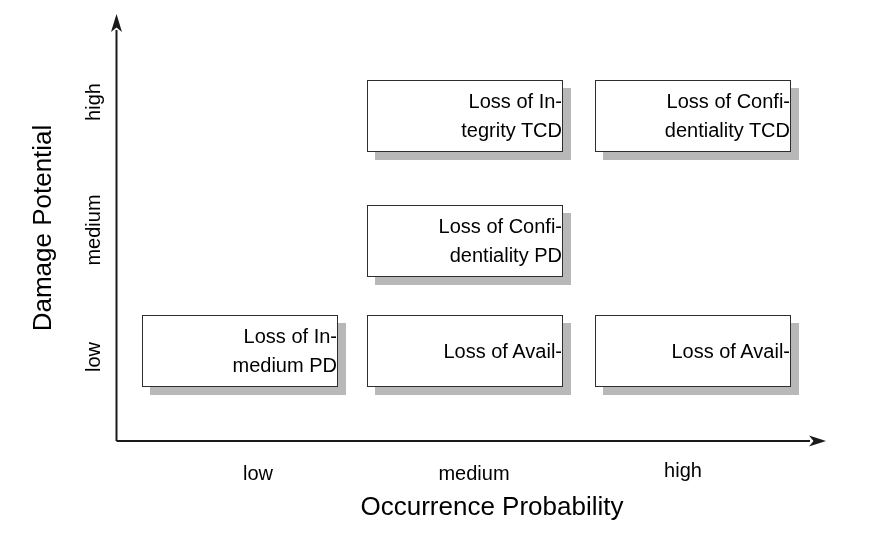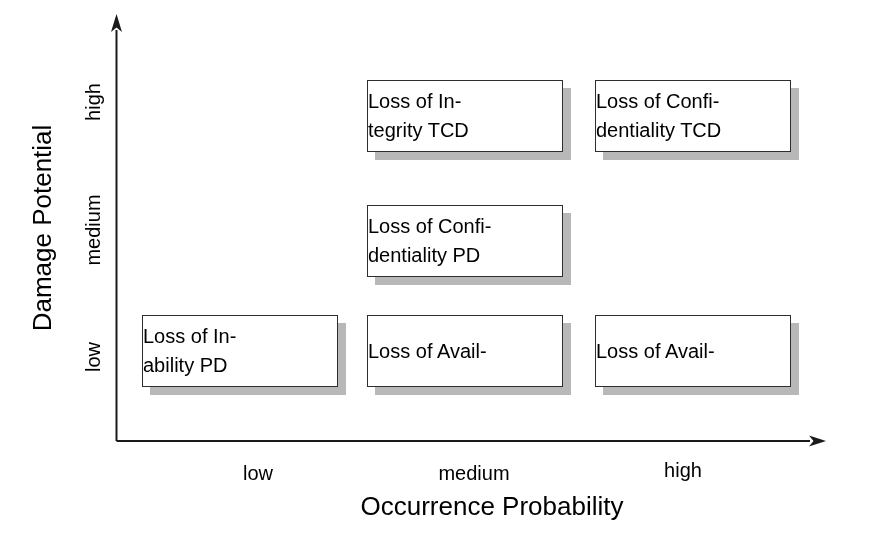--- a/index.html
+++ b/index.html
@@ -17,21 +17,21 @@
   .node {
     position: absolute;
     width: 196px;
     height: 72px;
     box-sizing: border-box;
     background: #ffffff;
     border: 1.5px solid #2e2e2e;
     box-shadow: 8px 8px 0 #b8b8b8;
     display: flex;
     flex-direction: column;
-    align-items: flex-start;
+    align-items: flex-end;
     justify-content: center;
     font-size: 20px;
     line-height: 29px;
     text-align: center;
     white-space: nowrap;
   }
   .col-1 { left: 142px; }
   .col-2 { left: 367px; }
   .col-3 { left: 595px; }
   .row-1 { top: 80px; }
@@ -93,21 +93,21 @@
   <div class="node row-1 col-3">
     <span>Loss of Confi-</span>
     <span>dentiality TCD</span>
   </div>
   <div class="node row-2 col-2">
     <span>Loss of Confi-</span>
     <span>dentiality PD</span>
   </div>
   <div class="node row-3 col-1">
     <span>Loss of In-</span>
-    <span>ability PD</span>
+    <span>medium PD</span>
   </div>
   <div class="node row-3 col-2">
     <span>Loss of Avail-</span>
   </div>
   <div class="node row-3 col-3">
     <span>Loss of Avail-</span>
   </div>
 
 </div>
 

